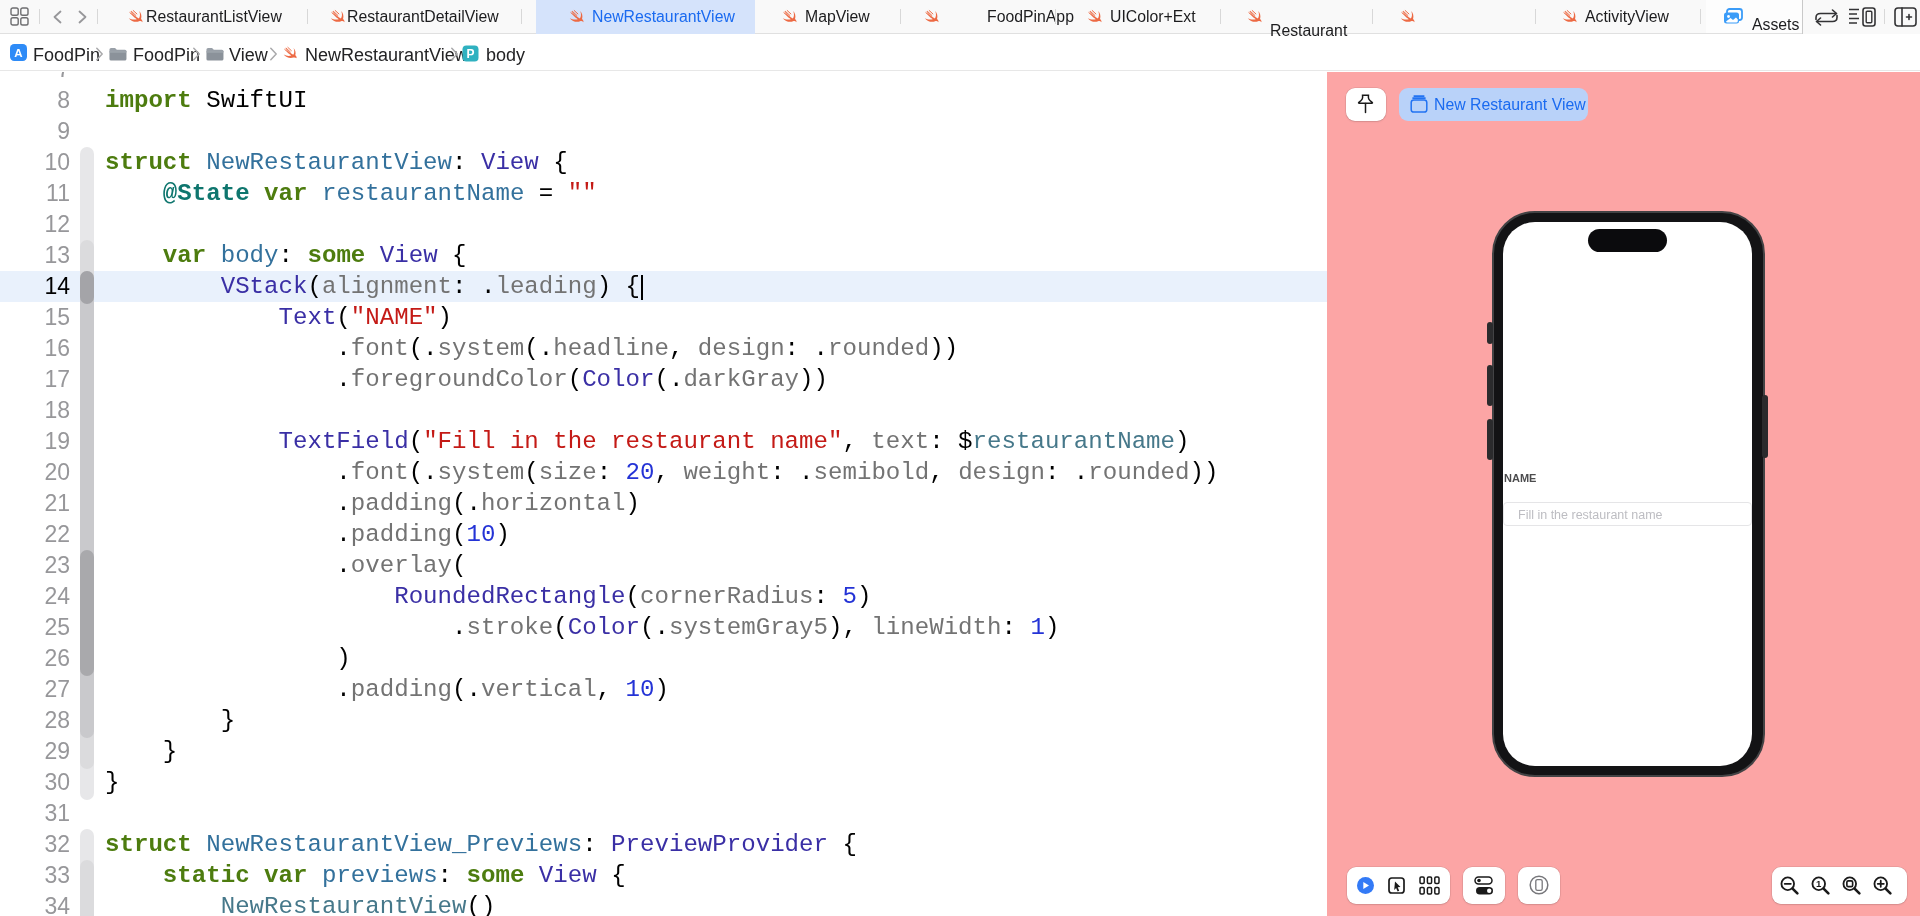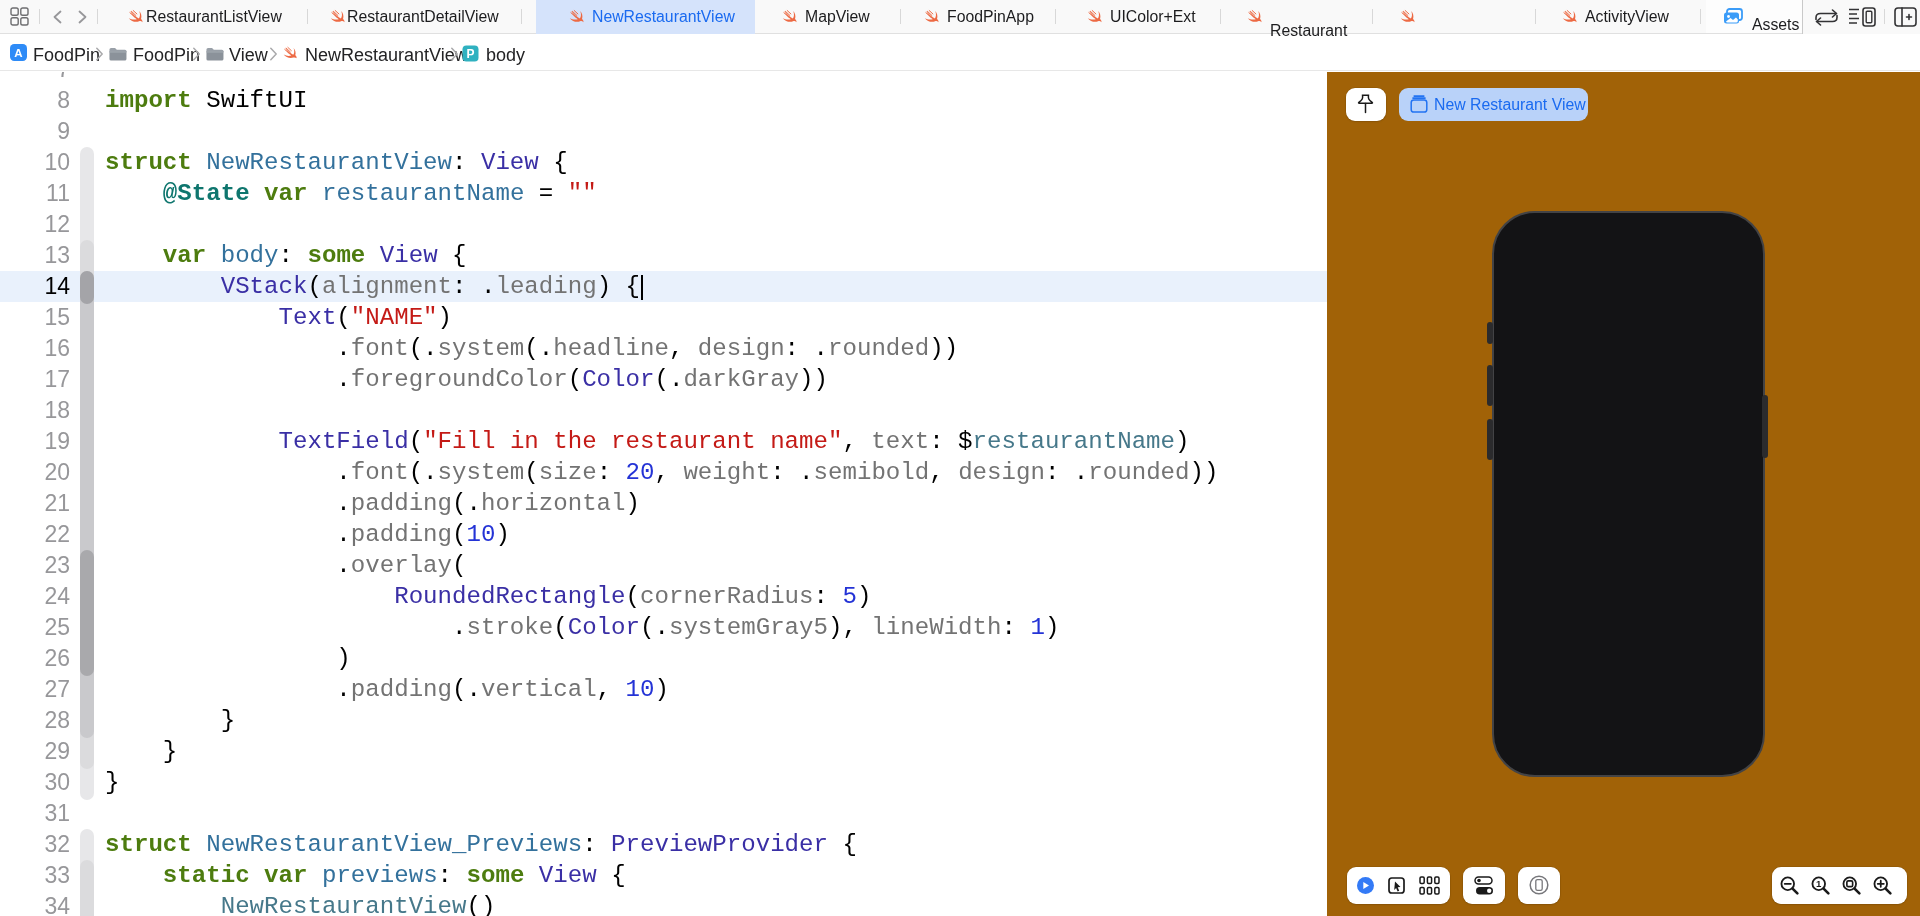--- a/index.html
+++ b/index.html
@@ -34,21 +34,21 @@
 .a { color:#0f766e; font-weight:bold; }
 .t { color:#3a2fa5; }
 .p { color:#737373; }
 .d { color:#33719c; }
 .s { color:#c41a16; }
 .n { color:#2433d6; }
 .g { color:#46788a; }
 #cursor { position:absolute; left:641px; top:203px; width:2px; height:25px; background:#000; }
 
 
-#canvas { position:absolute; left:1327px; top:72px; width:593px; height:844px; background:#a16207; }
+#canvas { position:absolute; left:1327px; top:72px; width:593px; height:844px; background:#fca5a5; }
 .btnw { position:absolute; background:#fff; border-radius:9px;
   box-shadow:0 0 0 0.5px rgba(0,0,0,0.12), 0 1px 2px rgba(0,0,0,0.10); }
 #pinbtn { left:19px; top:16px; width:40px; height:33px; }
 #namebtn { position:absolute; left:72px; top:16px; width:189px; height:33px; background:#b9d2f9; border-radius:9px; }
 #namebtn span { position:absolute; left:35px; top:7.5px; font-size:15.8px; color:#1a6af0; white-space:nowrap; }
 
 
 #phone { position:absolute; left:165px; top:139px; width:273px; height:566px;
   background:#131315; border-radius:43px; border:2px solid #434345; }
 #screen { position:absolute; left:9px; top:9px; width:249px; height:544px; background:#fff; border-radius:32px; overflow:hidden; }
@@ -120,21 +120,21 @@
       </svg>
   <div class="tabtxt" style="left:592px;color:#1a6af0;">NewRestaurantView</div>
   <svg class="ticon" style="left:781px">
         <use href="#swift" width="18" height="18"></use>
       </svg>
   <div class="tabtxt" style="left:805px;">MapView</div>
   <div class="tabsep" style="left:900px;"></div>
   <svg class="ticon" style="left:923px">
         <use href="#swift" width="18" height="18"></use>
       </svg>
-  <div class="tabtxt" style="left:947px;">FoodPinApp</div>
+  <div class="tabtxt" style="left:987px;">FoodPinApp</div>
   <div class="tabsep" style="left:1055px;"></div>
   <svg class="ticon" style="left:1086px">
         <use href="#swift" width="18" height="18"></use>
       </svg>
   <div class="tabtxt" style="left:1110px;">UIColor+Ext</div>
   <div class="tabsep" style="left:1220px;"></div>
   <svg class="ticon" style="left:1246px">
         <use href="#swift" width="18" height="18"></use>
       </svg>
   <div class="tabtxt" style="left:1270px;margin-top:14px;">Restaurant</div>
@@ -273,20 +273,26 @@
     <svg class="abs" style="left:11px;top:7px" width="18" height="18" viewBox="0 0 18 18">
       <g fill="none" stroke="#2273f2" stroke-width="1.5">
         <rect x="1.2" y="5" width="15.6" height="12" rx="2.6"></rect>
         <path d="M3.6 1.2 h10.8 M2.4 3.1 h13.2" stroke-width="1.7"></path>
       </g>
     </svg>
     <span>New Restaurant View</span>
   </div>
 
   <div id="phone">
+    <div id="screen">
+      <div id="notch"></div>
+      <div style="position:absolute;left:1px;top:250px;font-size:11px;font-weight:bold;color:#4c4c4e;">NAME</div>
+      <div style="position:absolute;left:0;top:280px;width:249px;height:24px;border:1px solid #e5e5e7;border-radius:4px;"></div>
+      <div style="position:absolute;left:15px;top:286px;font-size:12.5px;color:#bdbdc2;">Fill in the restaurant name</div>
+    </div>
     <div class="sbtn" style="left:-7px;top:109px;width:6px;height:22px;border-radius:3px;"></div>
     <div class="sbtn" style="left:-7px;top:152px;width:6px;height:41px;border-radius:3px;"></div>
     <div class="sbtn" style="left:-7px;top:206px;width:6px;height:41px;border-radius:3px;"></div>
     <div class="sbtn" style="left:268px;top:182px;width:6px;height:63px;border-radius:3px;"></div>
   </div>
 
   <div class="btnw" id="tb1" style="left:20px;top:795px;width:103px;height:37px;">
     <svg class="abs" style="left:10px;top:10px" width="17" height="17" viewBox="0 0 17 17">
       <circle cx="8.5" cy="8.5" r="8.5" fill="#337af6"></circle>
       <path d="M6.3 5 L12 8.5 L6.3 12 Z" fill="#fff"></path>

